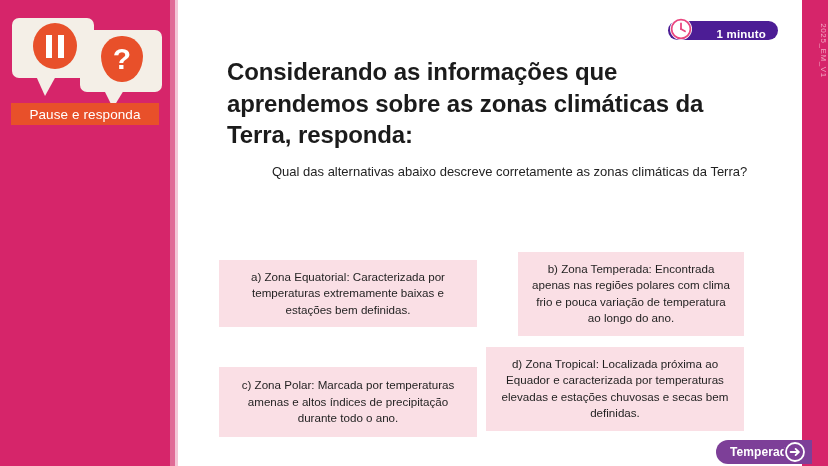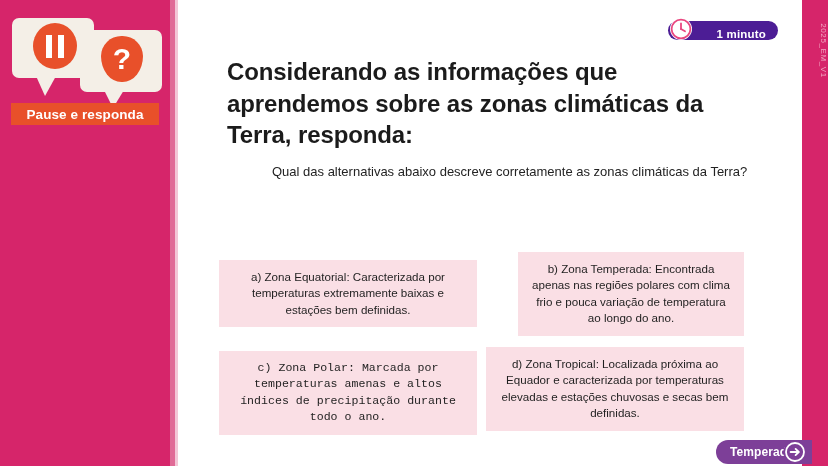--- a/index.html
+++ b/index.html
@@ -133,21 +133,21 @@
   }
   .pause-label {
     position: absolute;
     left: 11px;
     top: 103px;
     width: 148px;
     height: 22px;
     background: #e8502a;
     color: #ffffff;
     font-size: 13.5px;
-    font-weight: bold;
+    font-weight: normal;
     display: flex;
     align-items: center;
     justify-content: center;
     letter-spacing: 0.1px;
   }
 
   
   .edge-strip {
     position: absolute;
     right: 0;
@@ -239,21 +239,21 @@
     line-height: 1.42;
     text-align: center;
     padding: 9px 11px;
     box-sizing: border-box;
     display: flex;
     align-items: center;
     justify-content: center;
   }
   .opt-a { min-height: 66px; align-self: start; margin-top: 8px; }
   .opt-b { min-height: 78px; align-self: start; margin-left: 32px; }
-  .opt-c { min-height: 70px; align-self: start; margin-top: 4px; font-family: Liberation Mono, monospace; }
+  .opt-c { min-height: 70px; align-self: start; margin-top: 20px; }
   .opt-d { min-height: 78px; align-self: start; }
 
   
   .continue-btn {
     position: absolute;
     left: 716px;
     top: 440px;
     width: 96px;
     height: 24px;
     background: #7d3f98;

